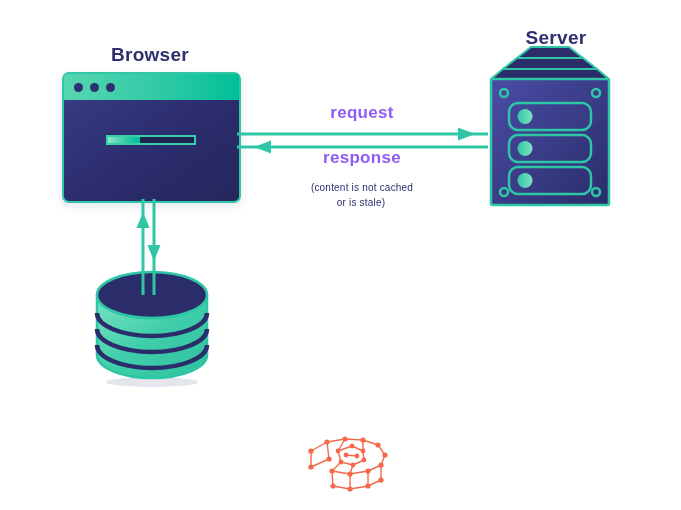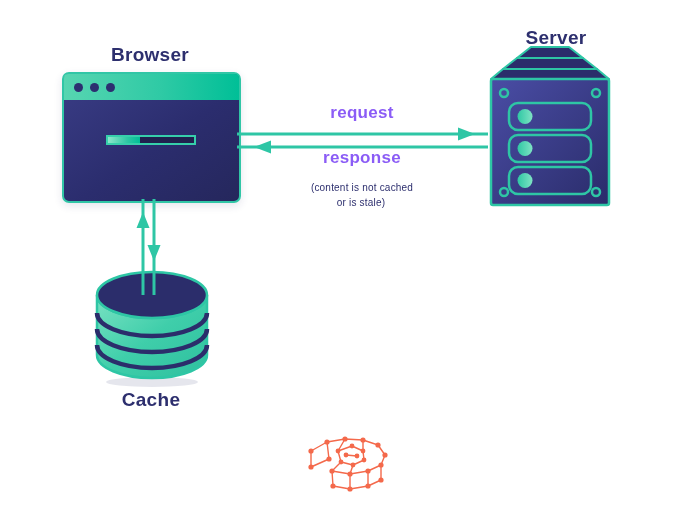--- a/index.html
+++ b/index.html
@@ -135,21 +135,20 @@
     <ellipse cx="58" cy="27" rx="55" ry="23" fill="#2b2d6b" stroke="#2ec6a5" stroke-width="2.5"></ellipse>
   </svg>
 
   <svg class="abs" style="left:134px;top:199px;" width="32" height="98" viewBox="0 0 32 98">
     <line x1="9" y1="0" x2="9" y2="96" stroke="#2ec6a5" stroke-width="3"></line>
     <polygon points="9,13 2.5,29 15.5,29" fill="#2ec6a5"></polygon>
     <line x1="20" y1="0" x2="20" y2="96" stroke="#2ec6a5" stroke-width="3"></line>
     <polygon points="20,62 13.5,46 26.5,46" fill="#2ec6a5"></polygon>
   </svg>
 
-  <div class="abs node-label" style="left:51px;top:389px;width:200px;">Cache</div>
 
   <svg class="abs" style="left:300px;top:431px;" width="92" height="68" viewBox="0 0 92 68">
     <g stroke="#f4694b" stroke-width="1.4" fill="none" stroke-linejoin="round">
       <path d="M11 20 L27 11 L45 8 L63 9 L78 14 L85 24 L81 34 L68 40 L50 43 L32 40"></path>
       <path d="M11 20 L11 36 M27 11 L29 28"></path>
       <path d="M11 36 L29 28"></path>
       <path d="M32 40 L33 55 M50 43 L50 58 M68 40 L68 55 M81 34 L81 49"></path>
       <path d="M33 55 L50 58 L68 55 L81 49"></path>
       <path d="M38 20 L52 15 L63 20 L64 29 L53 34 L41 31 L38 20"></path>
       <path d="M46 24 L57 25"></path>

